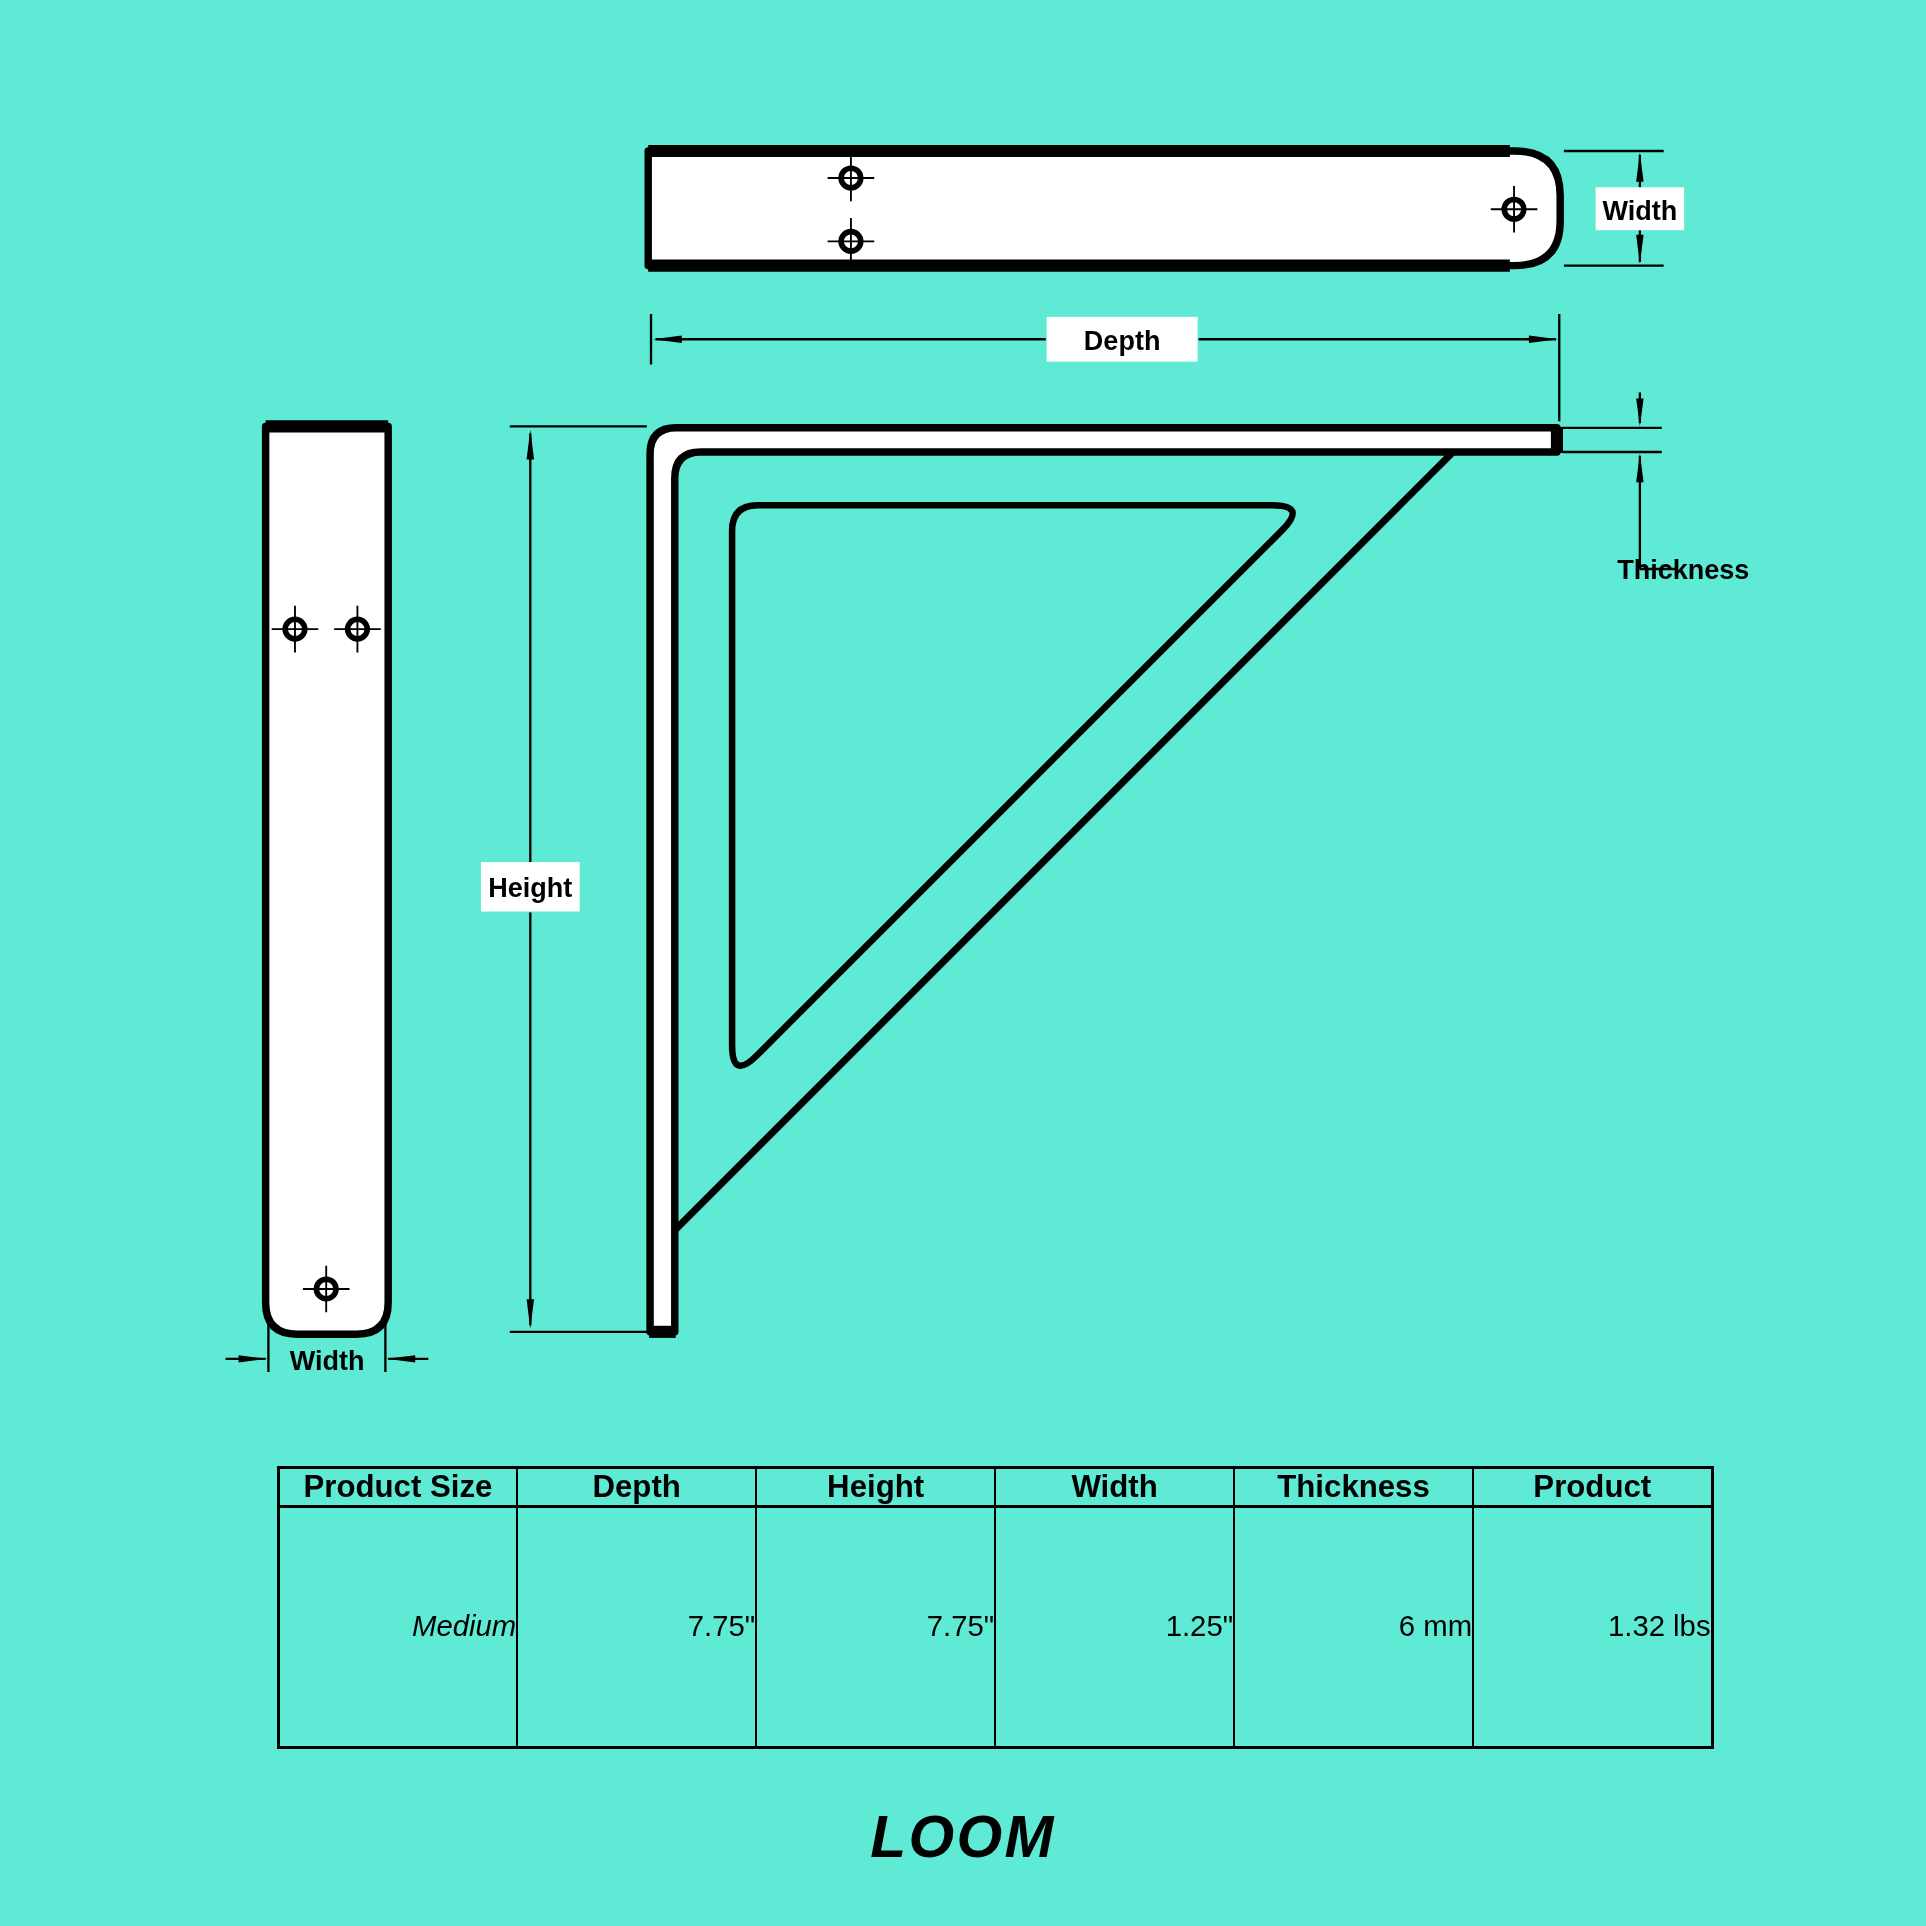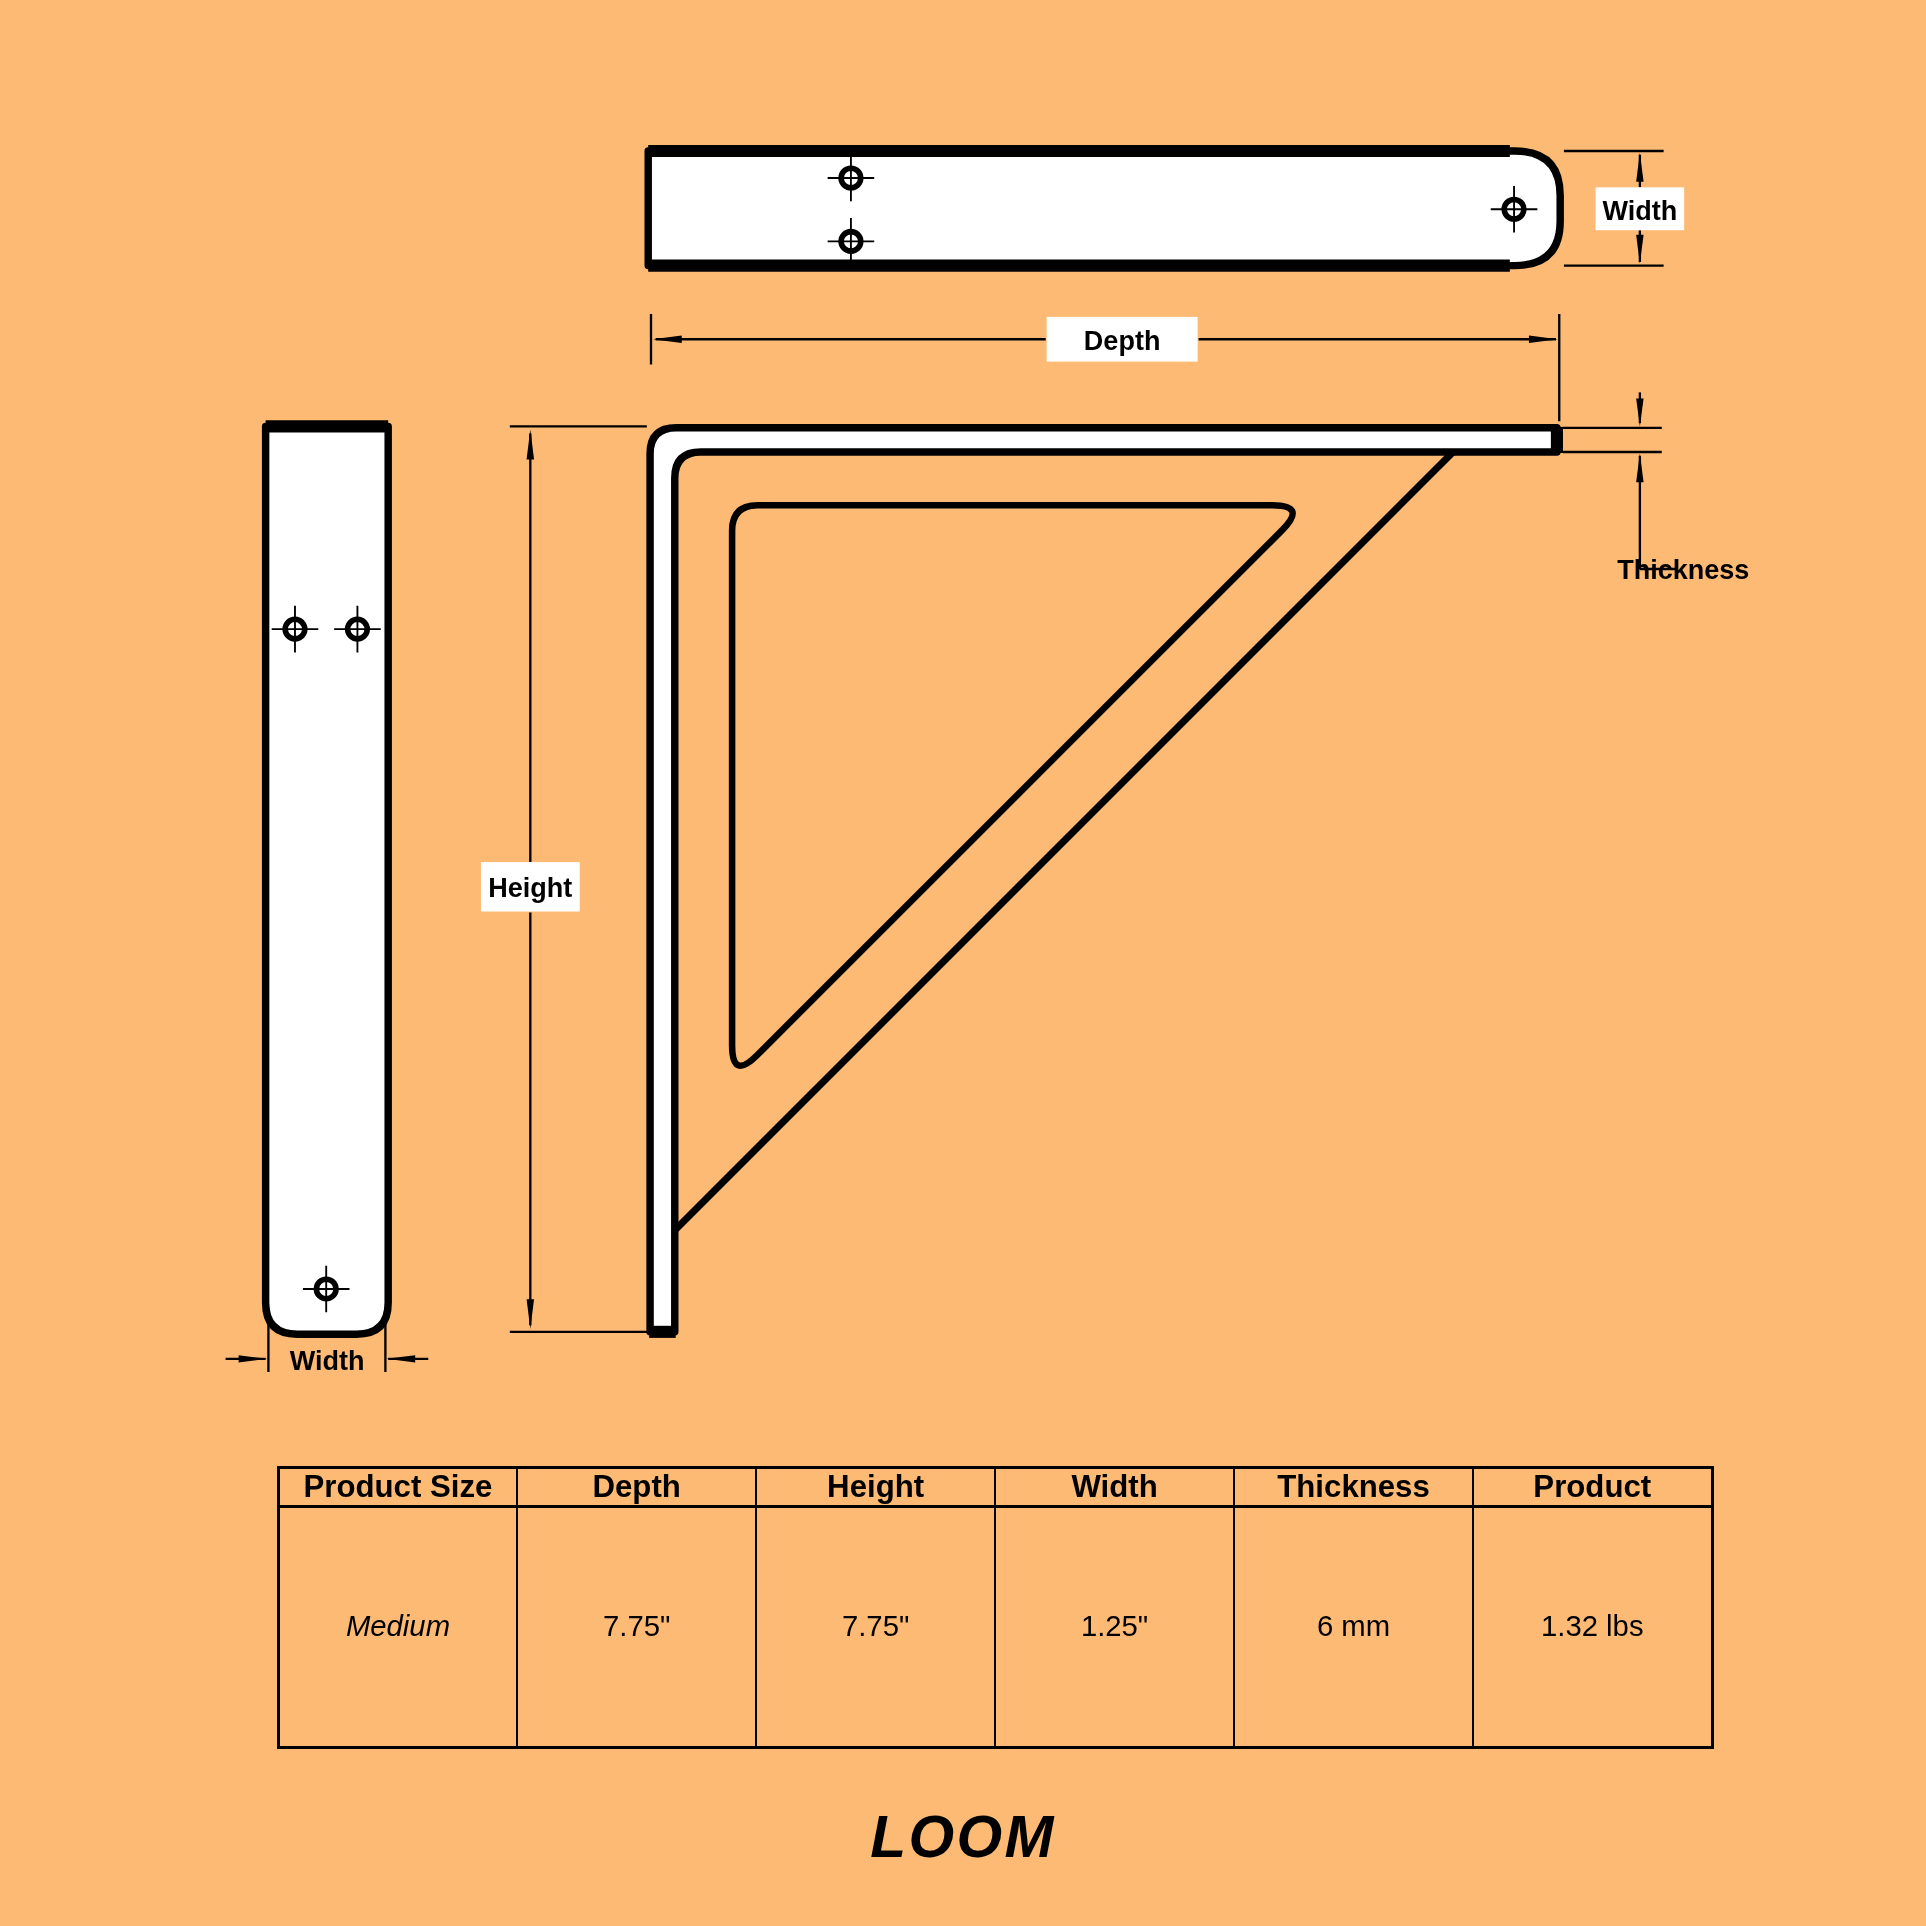--- a/index.html
+++ b/index.html
@@ -1,18 +1,18 @@
 <!DOCTYPE html>
 <html style="font-size:7.5px"><head>
 <meta charset="utf-8">
 <style>
   html, body { margin: 0; padding: 0; background: #ffffff; height: 100%; }
   body { display: flex; justify-content: center; align-items: flex-start;
          font-family: "Liberation Sans", sans-serif; }
-  .canvas { position: relative; width: 100vmin; height: 100vmin; background: #fdba74; }
+  .canvas { position: relative; width: 100vmin; height: 100vmin; background: #5eead4; }
   .canvas svg { position: absolute; inset: 0; width: 100%; height: 100%; }
 
   .outline { fill: #ffffff; stroke: #000000; stroke-width: 16; stroke-linejoin: round; }
   .cap     { stroke: #000000; stroke-width: 26; fill: none; stroke-linecap: butt; }
   .brace   { stroke: #000000; stroke-width: 15; fill: none; }
   .cutout  { fill: none; stroke: #000000; stroke-width: 14; stroke-linejoin: round; }
   .dim     { stroke: #000000; stroke-width: 5; fill: none; }
   .cross   { stroke: #000000; stroke-width: 4; fill: none; }
   .holering{ fill: #ffffff; stroke: #000000; stroke-width: 12; }
   .arrow   { fill: #000000; stroke: none; }
@@ -20,21 +20,21 @@
   .dim-label { font-family: "Liberation Sans", sans-serif; font-size: 58px;
                font-weight: bold; fill: #000000; text-anchor: middle; }
 
   .spec-table-wrap { position: absolute; left: 12.5vmin; top: 76.1vmin;
                      width: 74.6vmin; height: 14.7vmin; padding-left: 36px; }
   table.spec { width: 100%; height: 100%; border-collapse: collapse; table-layout: fixed;
                border: 0.18vmin solid #000; }
   table.spec th, table.spec td { border: 0.12vmin solid #000; text-align: center;
                vertical-align: middle; padding: 0; color: #000; white-space: nowrap; }
   table.spec th { font-size: 1.62vmin; font-weight: bold; }
-  table.spec td { font-size: 1.52vmin; font-weight: normal; }
+  table.spec td { font-size: 1.52vmin; font-weight: normal; text-align: right; }
   table.spec tbody td { border-top-width: 0.2vmin; }
   table.spec td.size-name { font-style: italic; }
 
   .brand { position: absolute; left: 50%; top: 93.6vmin; transform: translateX(-50%);
            font-size: 3.05vmin; font-weight: bold; letter-spacing: 0.12vmin; color: #000; font-style: italic; }
 </style>
 </head>
 <body>
 
 <div class="canvas">

